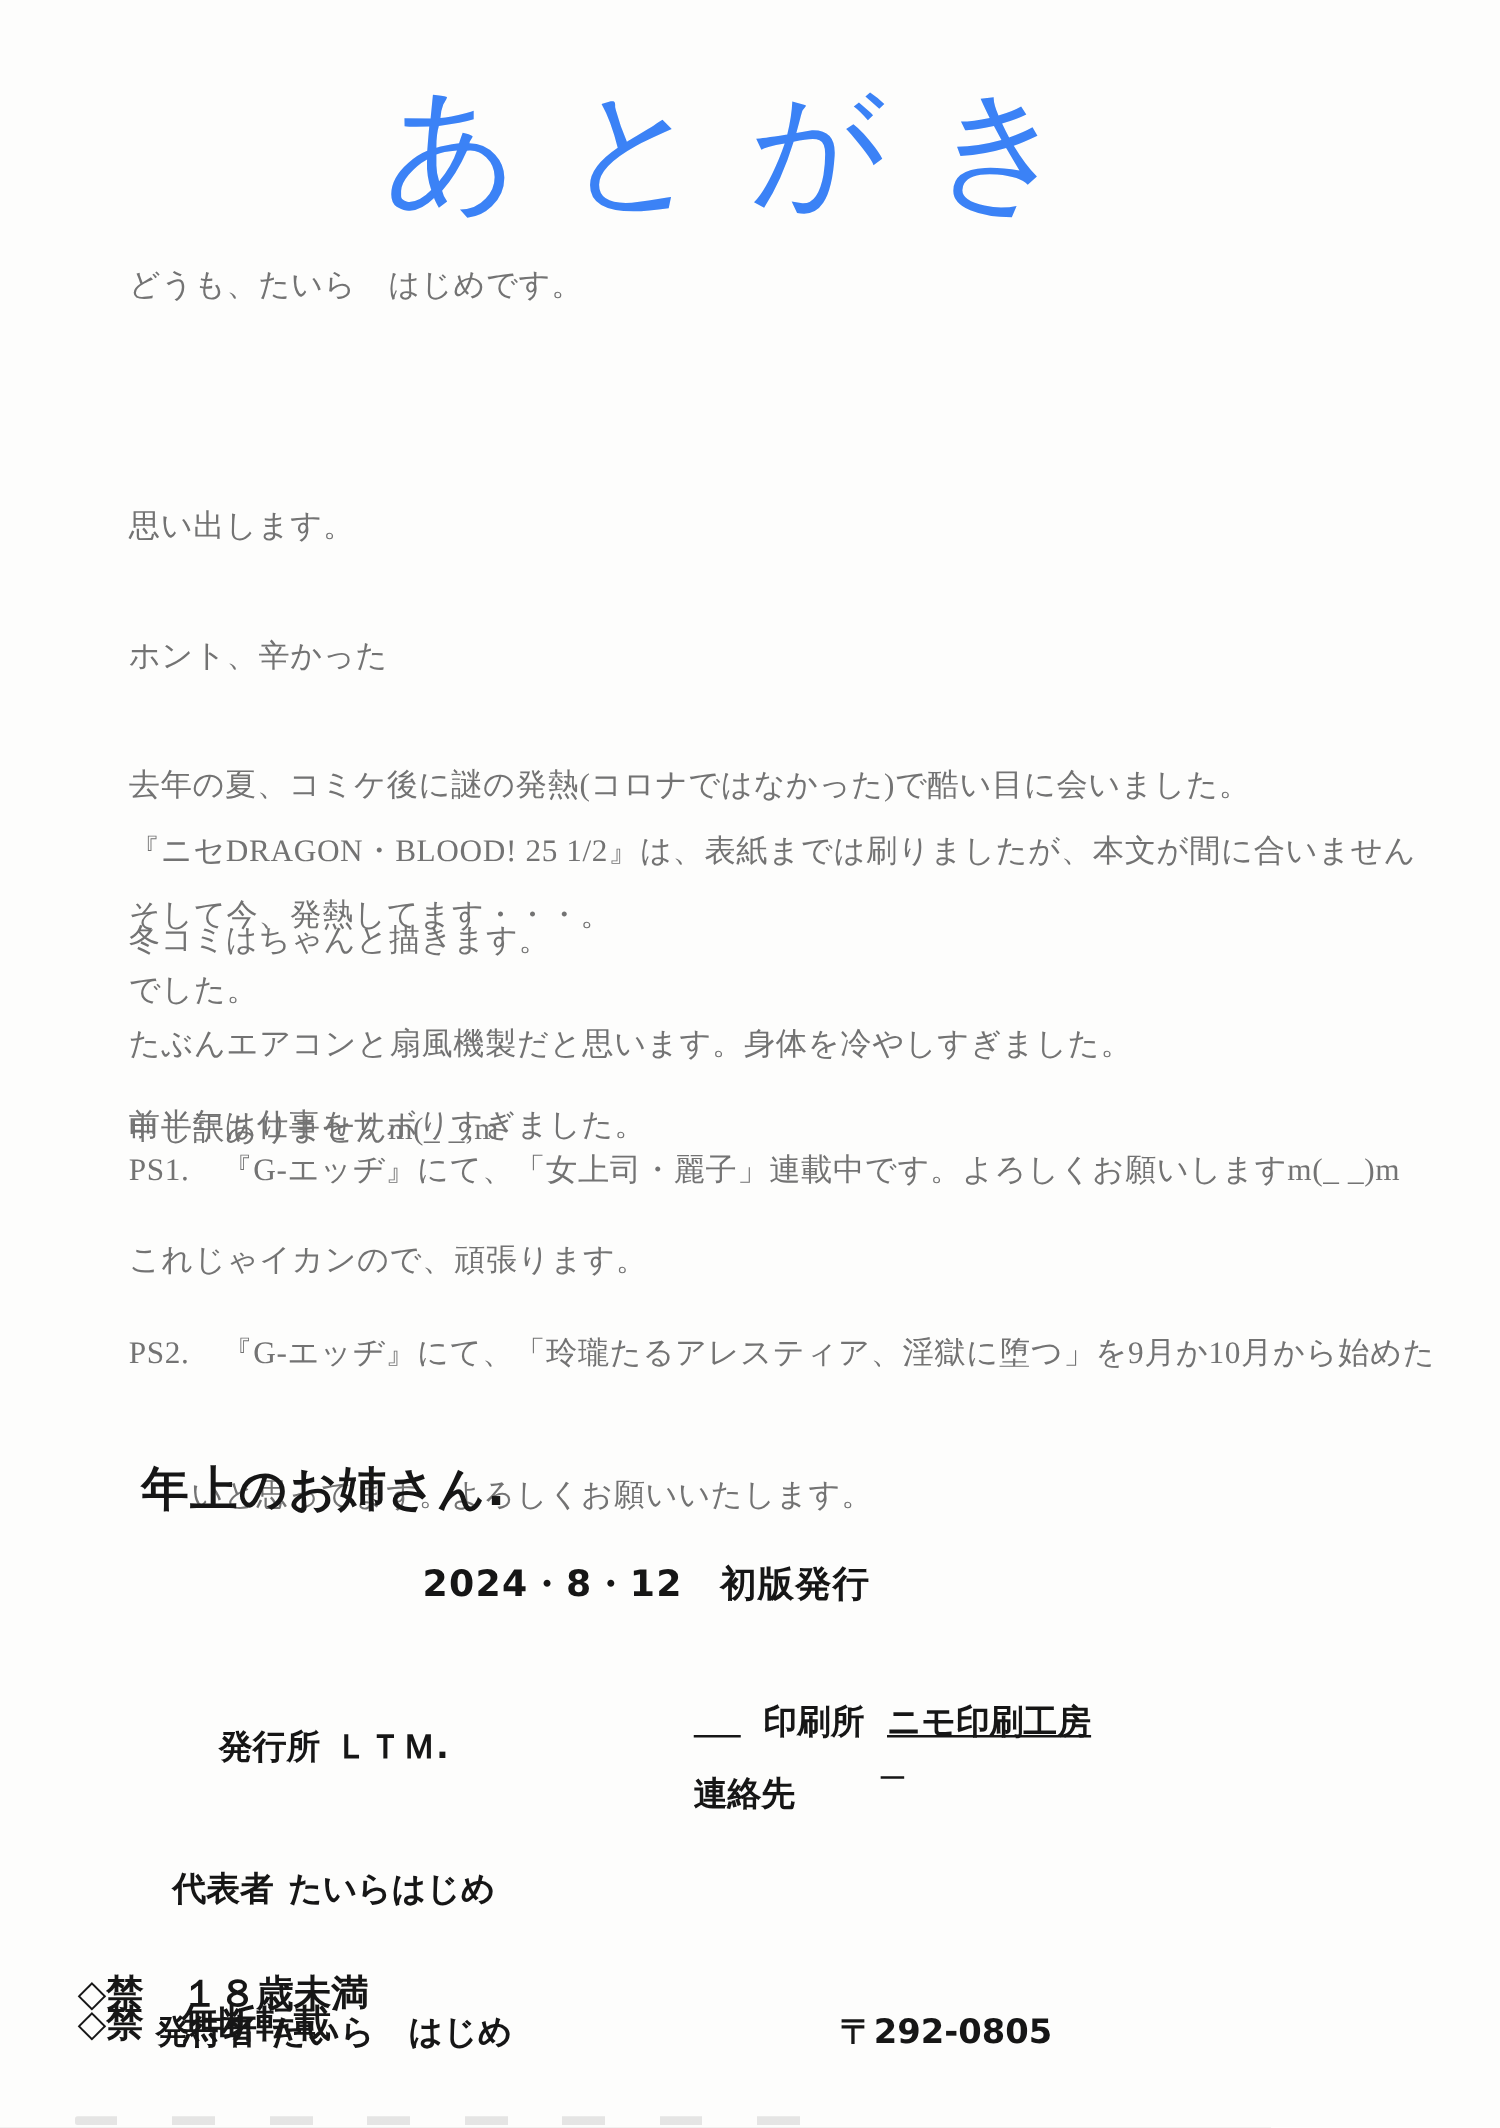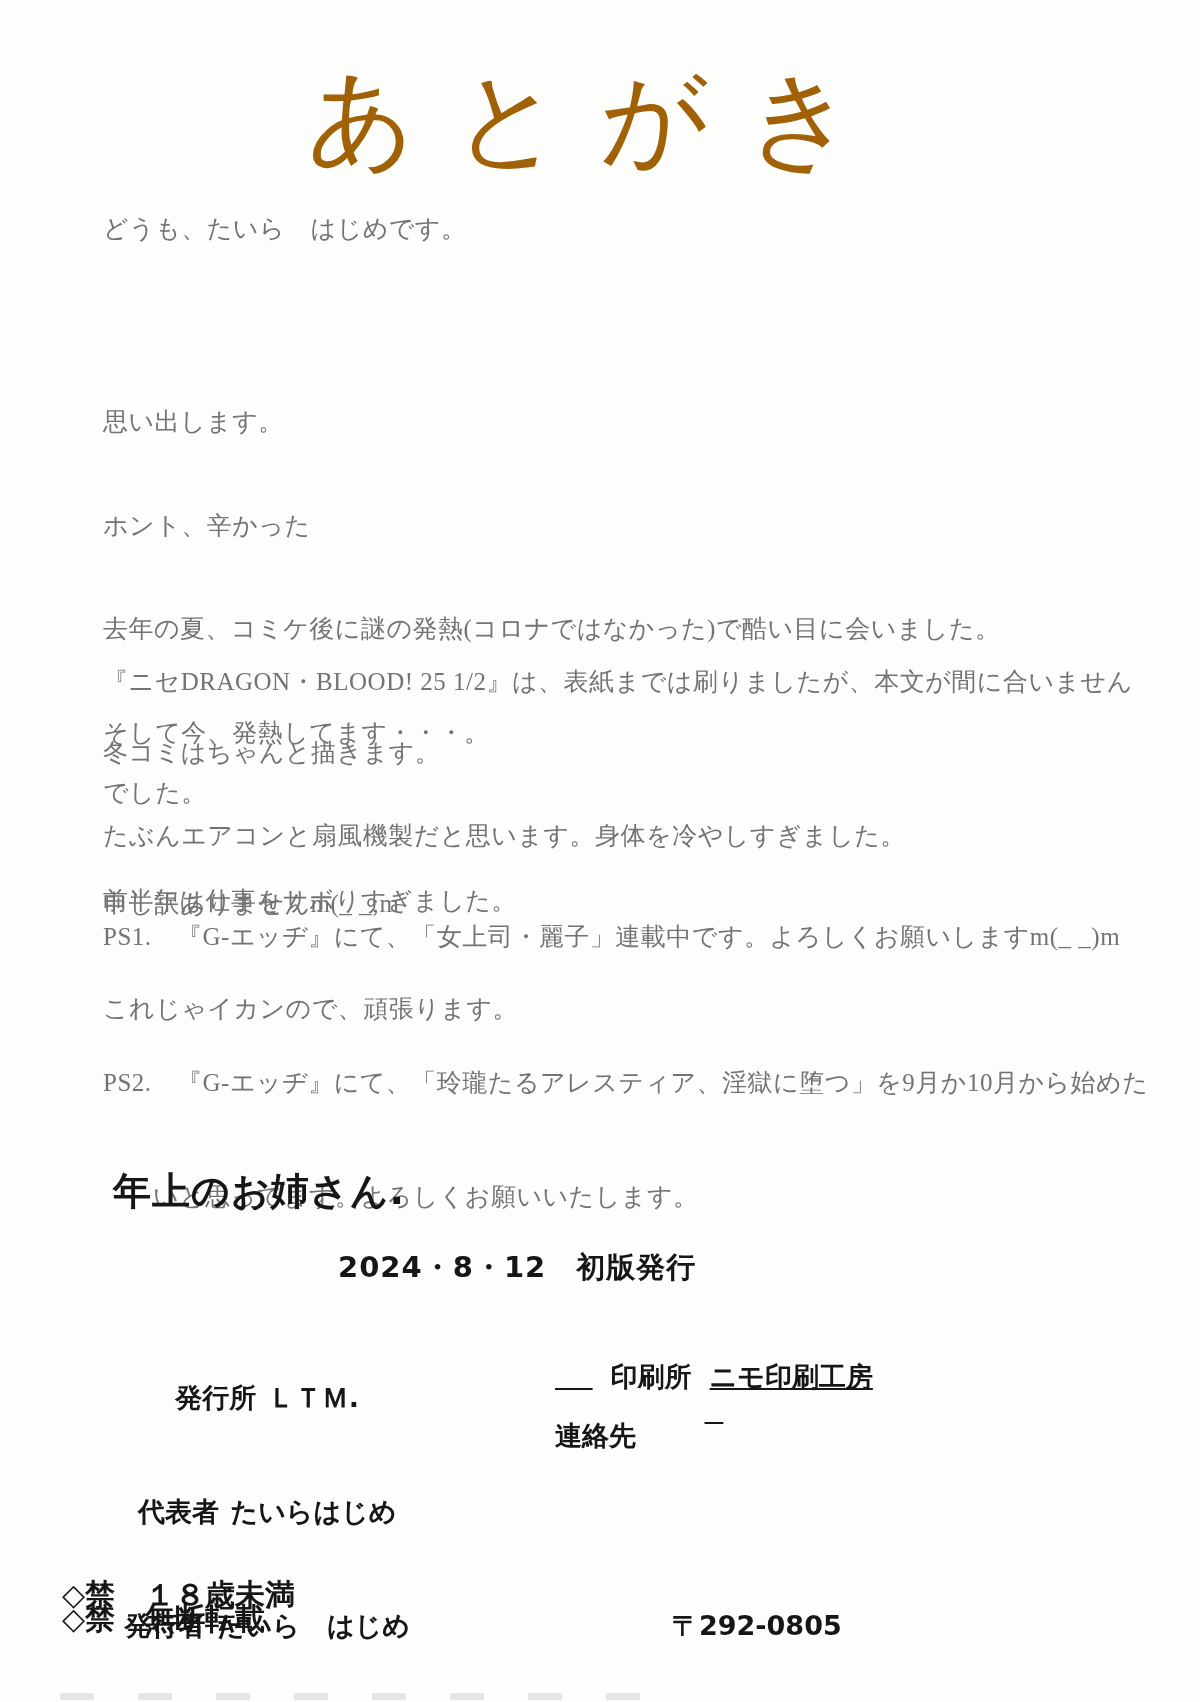--- a/index.html
+++ b/index.html
@@ -22,21 +22,21 @@
     position: absolute;
     top: 48px;
     left: 0;
     width: 100%;
     margin: 0;
     text-align: center;
     font-family: "DejaVu Sans", "Liberation Sans", sans-serif;
     font-weight: 400;
     font-size: 106px;
     letter-spacing: 38px;
-    color: #a16207;
+    color: #3b82f6;
   }
   
   .para {
     position: absolute;
     left: 103px;
     font-size: 25px;
     line-height: 34.5px;
     letter-spacing: 0.5px;
     color: #737373;
     white-space: pre;

